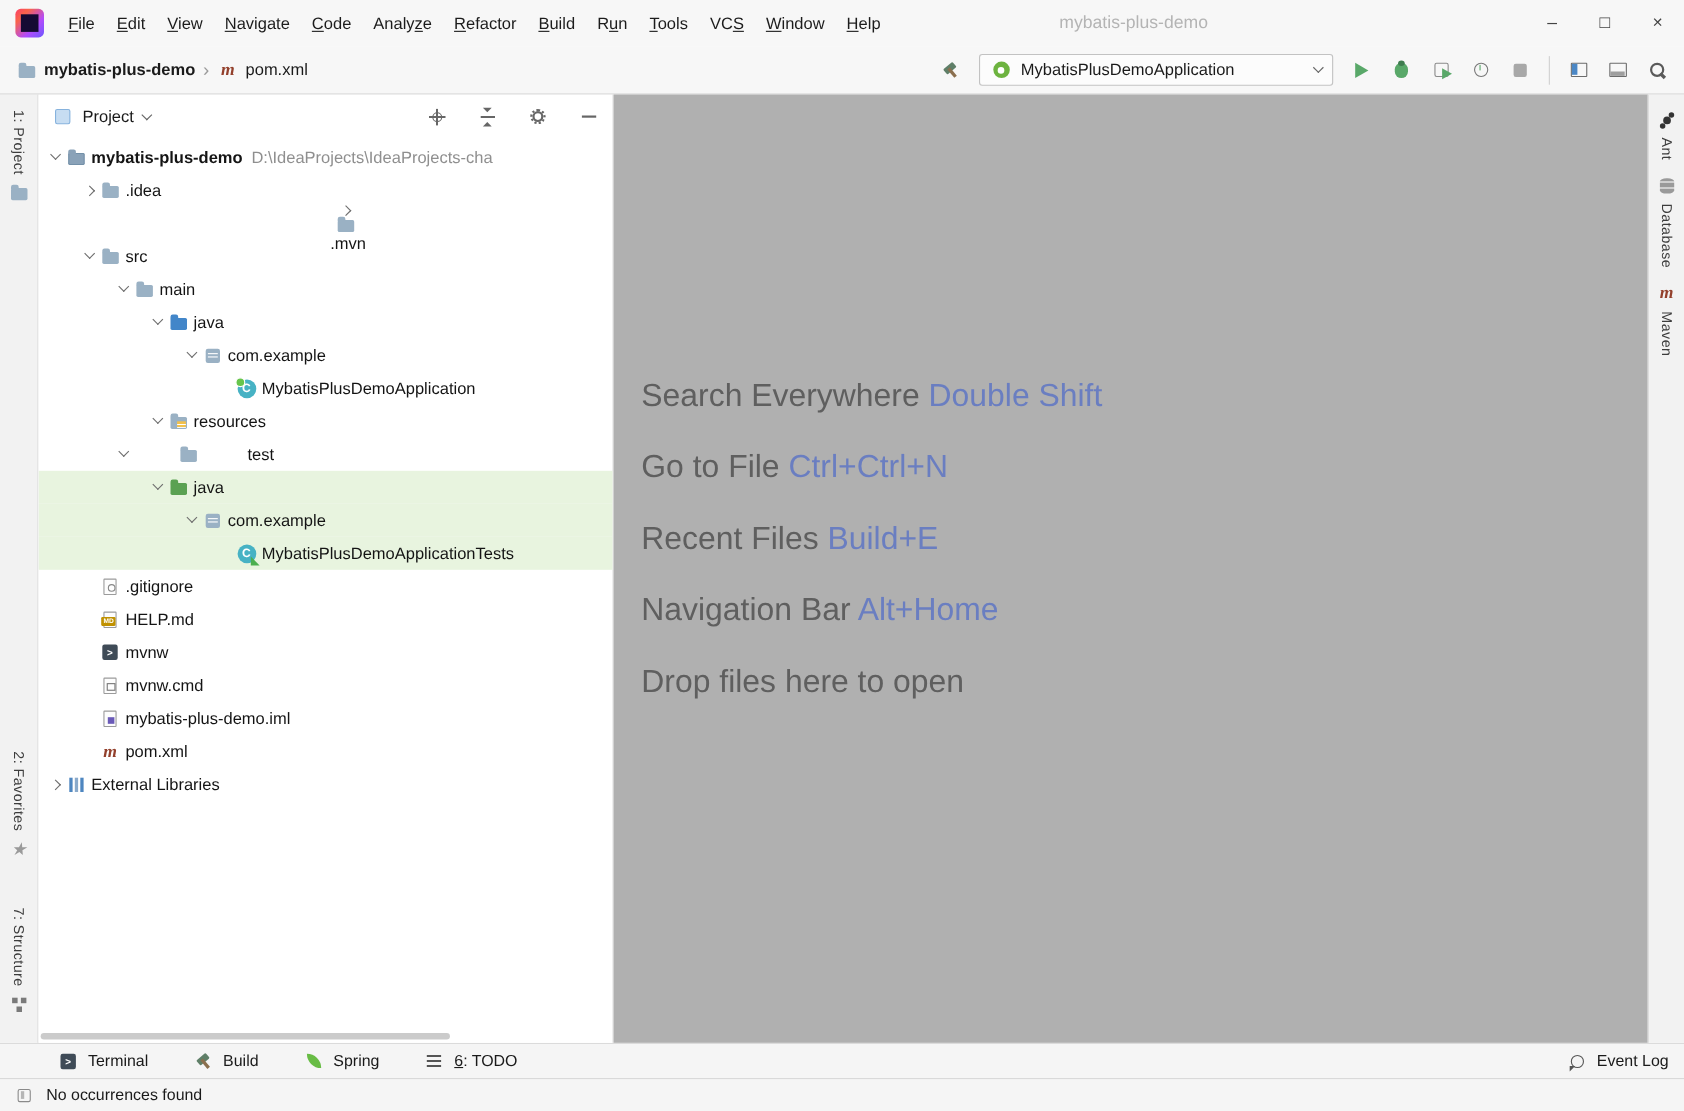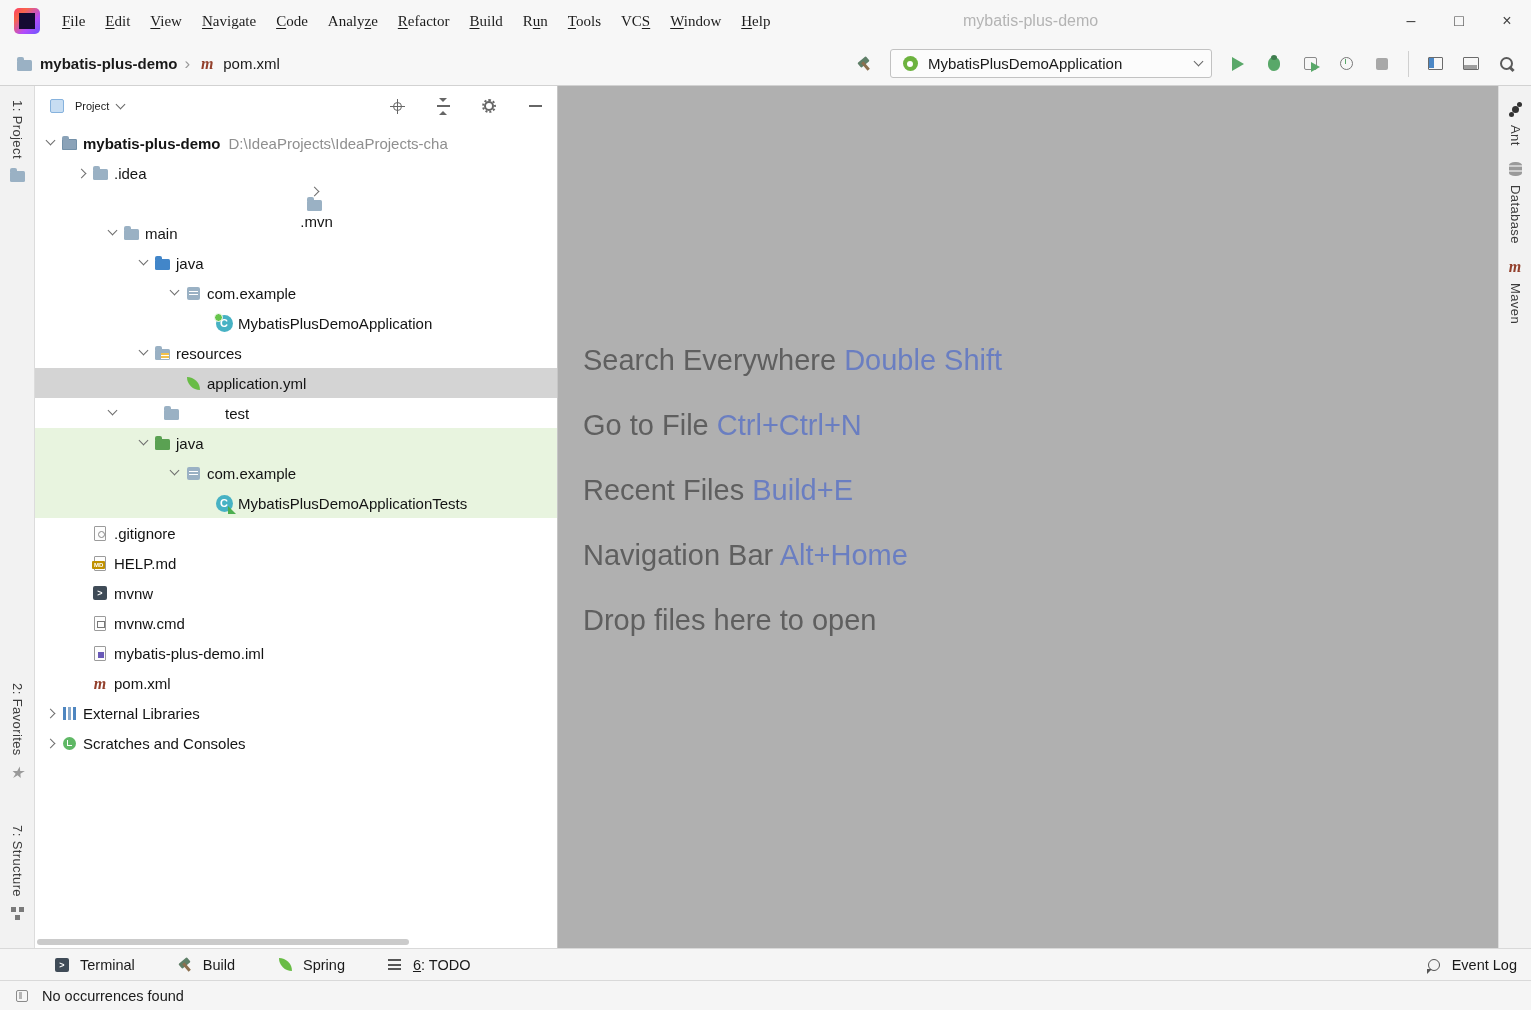--- a/index.html
+++ b/index.html
@@ -39,21 +39,21 @@
   .main { display:flex; height:862px; }
   .stripe { width:35px; background:#f2f2f2; border-right:1px solid #dcdcdc;
             display:flex; flex-direction:column; align-items:center; position:relative; }
   .stripe.right { width:33px; border-right:none; border-left:1px solid #dcdcdc; }
   .vtext { writing-mode:vertical-rl; font-size:13px; color:#3c3c3c; letter-spacing:.4px; }
   .stripe-item { display:flex; flex-direction:column; align-items:center; gap:7px; margin-top:14px; cursor:default; }
   .stripe-bottom { position:absolute; bottom:26px; display:flex; flex-direction:column; align-items:center; gap:30px; }
   
   .project-panel { width:523px; background:#fff; border-right:1px solid #c6c6c6;
                    display:flex; flex-direction:column; position:relative; }
-  .panel-header { height:40px; display:flex; align-items:center; padding:0 12px; gap:8px; font-size:11px; }
+  .panel-header { height:40px; display:flex; align-items:center; padding:0 12px; gap:8px; font-size:15px; }
   .ph-icons { margin-left:auto; display:flex; align-items:center; gap:26px; }
   .tree { flex:1; overflow:hidden; font-size:15px; padding-top:2px; }
   .tree-row { height:30px; display:flex; align-items:center; white-space:nowrap; cursor:default; }
   .tree-row.selected { background:#d4d4d4; }
   .tree-row.green { background:#e8f4df; }
   .chev-slot { width:18px; flex:none; display:flex; justify-content:center; align-items:center; }
   .chev { width:7px; height:7px; border-right:1.6px solid #6d6d6d; border-bottom:1.6px solid #6d6d6d;
           transform:rotate(-45deg); }
   .chev.exp { transform:rotate(45deg); margin-top:-5px; }
   .tlabel { margin-left:4px; color:#141414; }
@@ -174,21 +174,21 @@
   .i-database .s { width:13px; height:14px; border-radius:6px/3px;
     background:linear-gradient(#9a9a9a 0 3px,#cfcfcf 3px 4.5px,#9a9a9a 4.5px 8px,#cfcfcf 8px 9.5px,#9a9a9a 9.5px 14px); }
   .i-statustoggle .s { width:12px; height:12px; border:1.5px solid #8a8a8a; border-radius:2px; }
   .i-statustoggle .s::after { content:""; position:absolute; left:1.5px; top:1.5px; width:3px; height:7px; background:#b5b5b5; }
 </style>
 </head>
 <body>
 
 <header class="menubar">
   <div class="logo"></div>
-  <nav id="menus" style="display:flex;align-items:center;font-family:Liberation Serif, serif;">
+  <nav id="menus" style="display:flex;align-items:center;">
       <span class="menu-item"><u>F</u>ile</span>
       <span class="menu-item"><u>E</u>dit</span>
       <span class="menu-item"><u>V</u>iew</span>
       <span class="menu-item"><u>N</u>avigate</span>
       <span class="menu-item"><u>C</u>ode</span>
       <span class="menu-item">Analy<u>z</u>e</span>
       <span class="menu-item"><u>R</u>efactor</span>
       <span class="menu-item"><u>B</u>uild</span>
       <span class="menu-item">R<u>u</u>n</span>
       <span class="menu-item"><u>T</u>ools</span>
@@ -329,20 +329,29 @@
         </div>
         <div class="tree-row" style="padding-left: 37px; flex-direction: column;">
           <span class="chev-slot">
             <span class="chev"></span>
           </span>
           <span class="ticon i-folder">
             <i class="s"></i>
           </span>
           <span class="tlabel">.mvn</span>
         </div>
+        <div class="tree-row" style="padding-left: 37px;">
+          <span class="chev-slot">
+            <span class="chev exp"></span>
+          </span>
+          <span class="ticon i-folder">
+            <i class="s"></i>
+          </span>
+          <span class="tlabel">src</span>
+        </div>
         <div class="tree-row" style="padding-left: 68px;">
           <span class="chev-slot">
             <span class="chev exp"></span>
           </span>
           <span class="ticon i-folder">
             <i class="s"></i>
           </span>
           <span class="tlabel">main</span>
         </div>
         <div class="tree-row" style="padding-left: 99px;">
@@ -372,27 +381,20 @@
         </div>
         <div class="tree-row" style="padding-left: 99px;">
           <span class="chev-slot">
             <span class="chev exp"></span>
           </span>
           <span class="ticon i-folder-res">
             <i class="s"></i>
           </span>
           <span class="tlabel">resources</span>
         </div>
-        <div class="tree-row selected" style="padding-left: 130px;">
-          <span class="chev-slot"></span>
-          <span class="ticon i-spring">
-            <i class="s"></i>
-          </span>
-          <span class="tlabel">application.yml</span>
-        </div>
         <div class="tree-row" style="padding-left: 68px; gap: 40px;">
           <span class="chev-slot">
             <span class="chev exp"></span>
           </span>
           <span class="ticon i-folder">
             <i class="s"></i>
           </span>
           <span class="tlabel">test</span>
         </div>
         <div class="tree-row green" style="padding-left: 99px;">
@@ -463,29 +465,20 @@
           <span class="tlabel">pom.xml</span>
         </div>
         <div class="tree-row" style="padding-left: 6px;">
           <span class="chev-slot">
             <span class="chev"></span>
           </span>
           <span class="ticon i-libs">
             <i class="s"></i>
           </span>
           <span class="tlabel">External Libraries</span>
-        </div>
-        <div class="tree-row" style="padding-left: 6px;">
-          <span class="chev-slot">
-            <span class="chev"></span>
-          </span>
-          <span class="ticon i-scratch">
-            <i class="s"></i>
-          </span>
-          <span class="tlabel">Scratches and Consoles</span>
         </div>
       </div>
     <div class="hscroll"></div>
   </section>
 
   <section class="editor">
     <div id="shortcuts" class="shortcuts">
         <div class="sc"><span>Search Everywhere </span><span class="keys">Double Shift</span></div>
         <div class="sc"><span>Go to File </span><span class="keys">Ctrl+Ctrl+N</span></div>
         <div class="sc"><span>Recent Files </span><span class="keys">Build+E</span></div>

